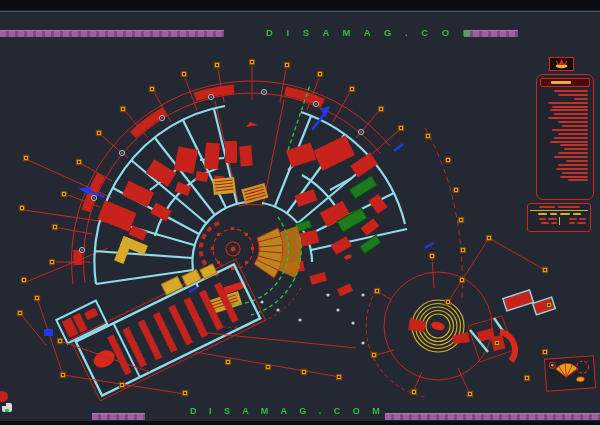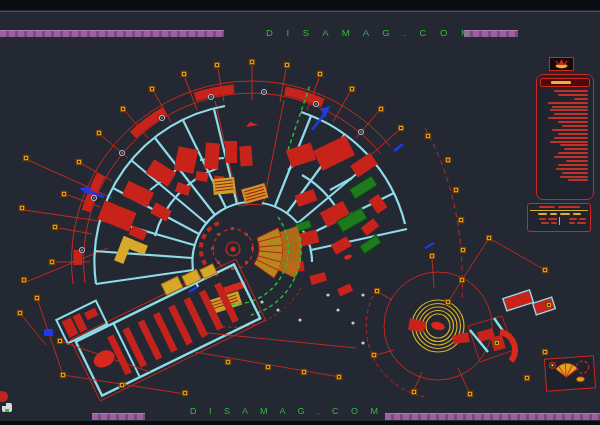--- a/index.html
+++ b/index.html
@@ -9,21 +9,21 @@
   .bar-black-top{position:absolute;left:0;top:0;width:600px;height:10px;background:#0a0c10;z-index:7;}
   .hairline{position:absolute;left:0;top:11px;width:600px;height:1px;background:#4a5160;z-index:7;}
   .bar-black-bottom{position:absolute;left:0;top:421px;width:600px;height:4px;background:#0a0c10;z-index:7;}
   .purple-bar{position:absolute;height:6px;z-index:6;
       background:repeating-linear-gradient(90deg,#9c5fa0 0 6px,#7b4a81 6px 9px);
       border-top:1px solid #b07ab2;}
   .pb-tl{left:0;top:30px;width:224px;}
   .pb-tr{left:464px;top:30px;width:54px;}
   .pb-bl{left:92px;top:413px;width:53px;}
   .pb-br{left:385px;top:413px;width:215px;}
-  .watermark{position:absolute;color:#2fbf3a;font-weight:normal;font-size:9.5px;
+  .watermark{position:absolute;color:#2fbf3a;font-weight:bold;font-size:9.5px;
       letter-spacing:5.5px;z-index:6;white-space:nowrap;padding-left:16px;}
   .wm-top{left:250px;top:27px;}
   .wm-bottom{left:174px;top:406px;font-size:9px;letter-spacing:5px;}
   
   svg.cad{position:absolute;left:0;top:0;z-index:1;}
   
   .logo-box{position:absolute;left:549px;top:57px;width:23px;height:12px;border:1px solid #d0281e;
       z-index:5;display:flex;align-items:center;justify-content:center;background:#1c0606;}
   .legend-box{position:absolute;left:536px;top:74px;width:52px;height:120px;border:1.5px solid #d0281e;
       border-radius:7px;z-index:5;background:#20242e;padding:2px 2px;}

